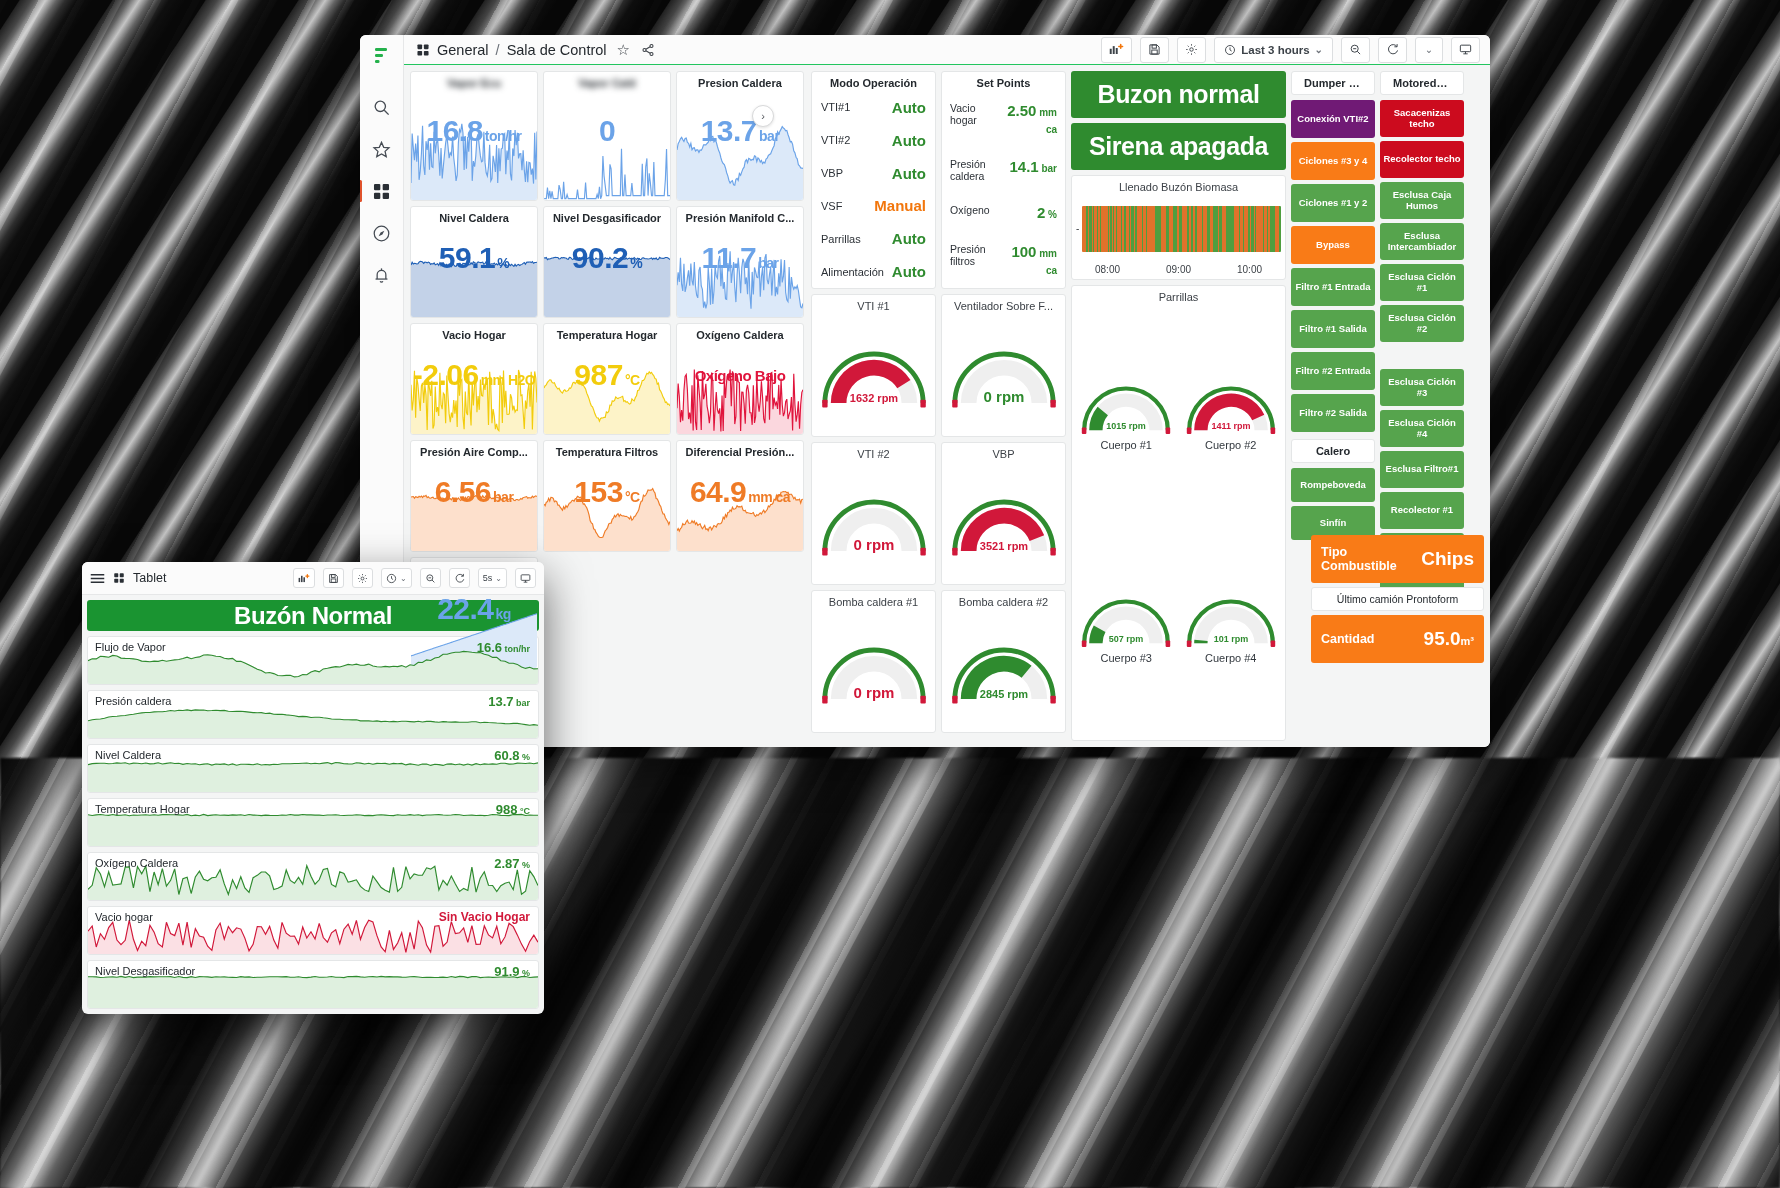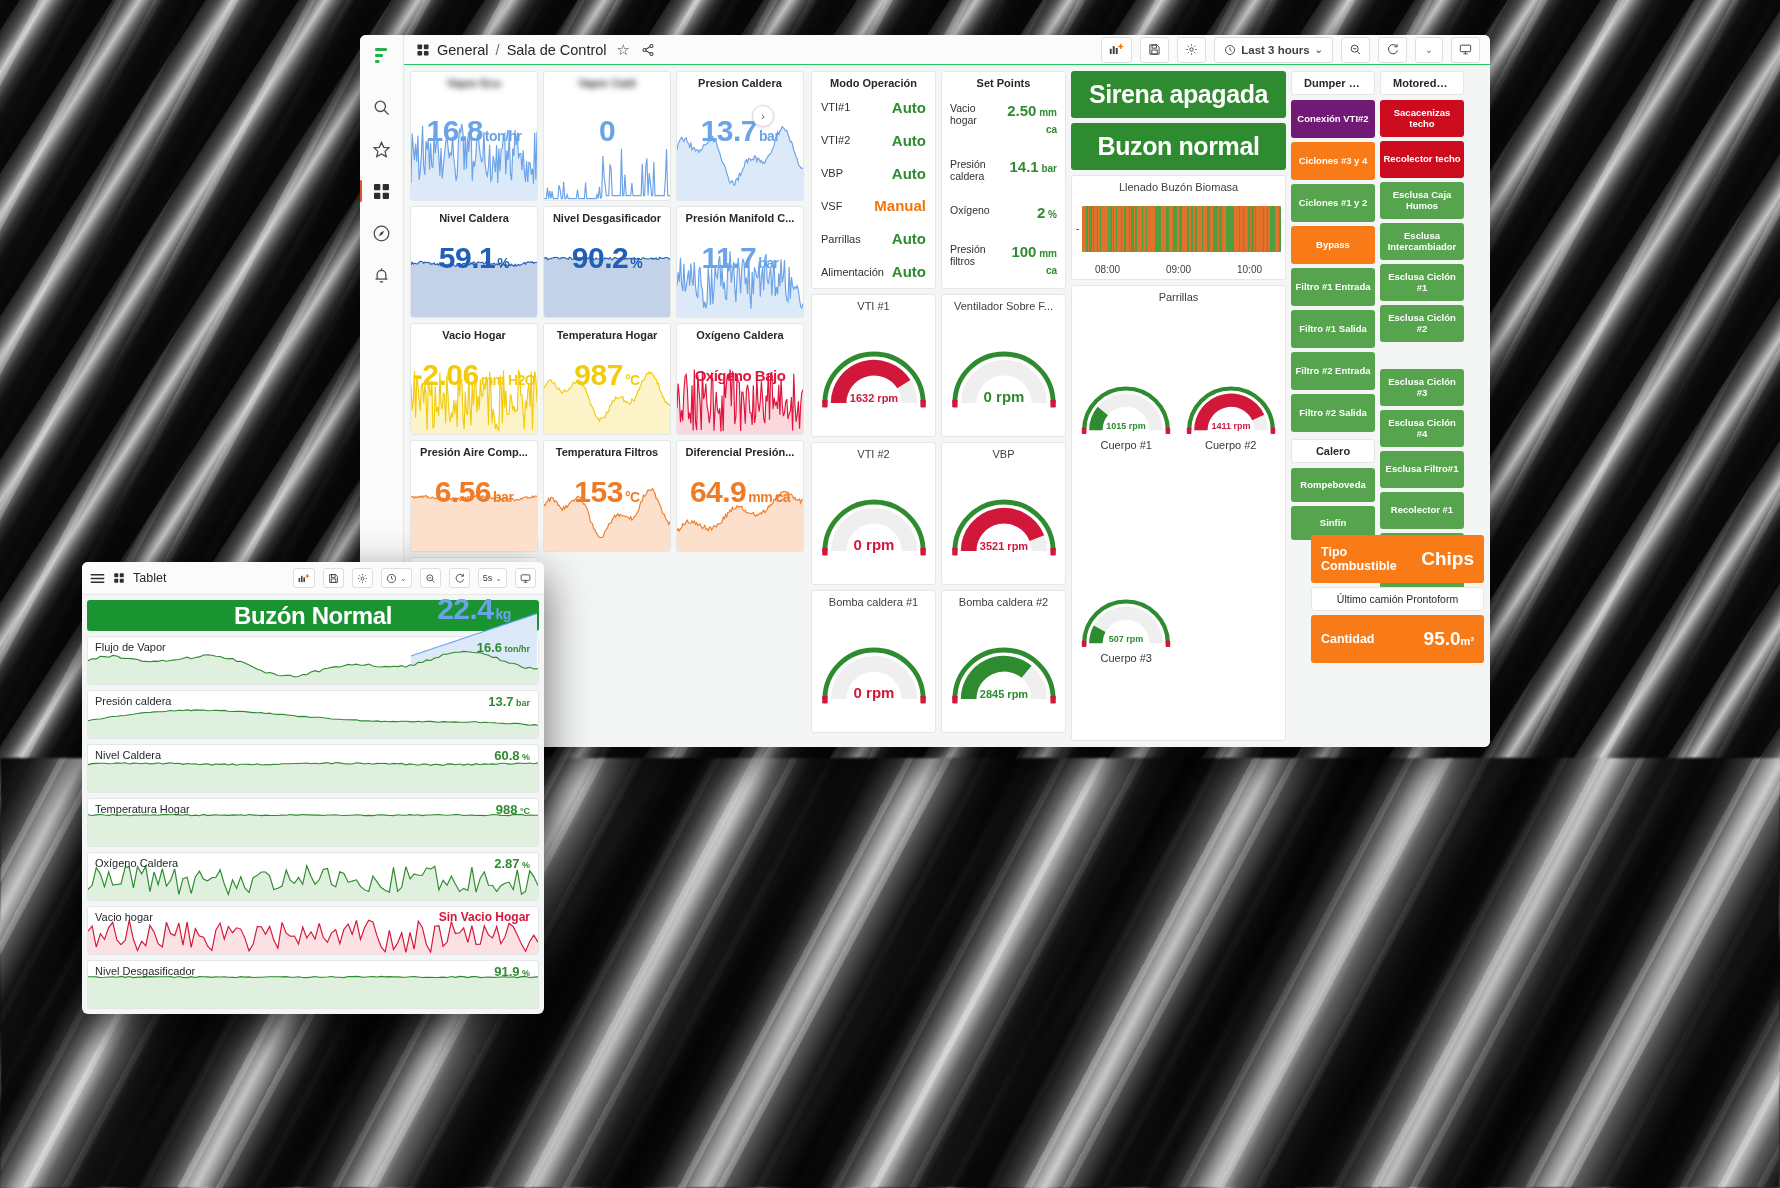--- a/index.html
+++ b/index.html
@@ -596,25 +596,25 @@
                   <rect x="2.2" y="63.8" width="5.4" height="7.6" fill="#d1183a" rx="1"></rect>
                   <rect x="100.4" y="63.8" width="5.4" height="7.6" fill="#d1183a" rx="1"></rect>
                   <text x="54" y="65.5" text-anchor="middle" font-family="Liberation Sans, sans-serif" font-size="11" font-weight="700" fill="#2f8b2f">2845 rpm</text>
                 </svg>
       </div>
             </div>
           </div>
       </div>
 
       <div class="col" style="width:215px;">
+        <div class="banner" id="banner0" style="height: 47px; font-size: 25px; background: rgb(47, 139, 47);">
+          <span>Buzon normal</span>
+        </div>
         <div class="banner" id="banner1" style="height: 47px; font-size: 25px; background: rgb(47, 139, 47);">
           <span>Sirena apagada</span>
-        </div>
-        <div class="banner" id="banner0" style="height: 47px; font-size: 25px; background: rgb(47, 139, 47);">
-          <span>Buzon normal</span>
         </div>
         <div class="panel" style="height:105px;">
           <div class="panel-title light">Llenado Buzón Biomasa</div>
           <div style="flex:1;display:flex;align-items:center;padding:0 4px;">
             <span style="font-size:10px;color:#3c4147;margin-right:3px;">-</span>
             <div id="timeline-strip" style="flex:1;height:46px;border-radius:1px;overflow:hidden;">
                 <div style="display:flex;width:100%;height:100%;">
                   <div style="flex:1;background:#e0722b;"></div>
                   <div style="flex:1;background:#e0722b;"></div>
                   <div style="flex:1;background:#e0722b;"></div>
@@ -802,20 +802,31 @@
               <div style="display: flex; flex-direction: column; align-items: center; justify-content: center;">
                 <svg width="92" height="62" viewBox="0 0 92 62">
                   <path d="M 4.14 53.32 A 41.86 41.86 0 0 1 87.86 53.32" fill="none" stroke="#2f8b2f" stroke-width="4.14" stroke-linecap="butt"></path>
                   <path d="M 15.87 53.32 A 30.130000000000003 30.130000000000003 0 0 1 76.13 53.32" fill="none" stroke="#efefef" stroke-width="13.340000000000003" stroke-linecap="butt"></path>
                   <path d="M 15.87 53.32 A 30.130000000000003 30.130000000000003 0 0 1 19.60 38.80" fill="none" stroke="#2f8b2f" stroke-width="13.340000000000003" stroke-linecap="butt"></path>
                   <rect x="1.8" y="50.6" width="4.6" height="6.4" fill="#d1183a" rx="1"></rect>
                   <rect x="85.6" y="50.6" width="4.6" height="6.4" fill="#d1183a" rx="1"></rect>
                   <text x="46" y="52.1" text-anchor="middle" font-family="Liberation Sans, sans-serif" font-size="9" font-weight="700" fill="#2f8b2f">507 rpm</text>
                 </svg>
                 <div class="sub-lbl">Cuerpo #3</div>
+              </div>
+              <div style="display: flex; flex-direction: column; align-items: center; justify-content: center;">
+                <svg width="92" height="62" viewBox="0 0 92 62">
+                  <path d="M 4.14 53.32 A 41.86 41.86 0 0 1 87.86 53.32" fill="none" stroke="#2f8b2f" stroke-width="4.14" stroke-linecap="butt"></path>
+                  <path d="M 15.87 53.32 A 30.130000000000003 30.130000000000003 0 0 1 76.13 53.32" fill="none" stroke="#efefef" stroke-width="13.340000000000003" stroke-linecap="butt"></path>
+                  <path d="M 15.87 53.32 A 30.130000000000003 30.130000000000003 0 0 1 16.00 50.48" fill="none" stroke="#2f8b2f" stroke-width="13.340000000000003" stroke-linecap="butt"></path>
+                  <rect x="1.8" y="50.6" width="4.6" height="6.4" fill="#d1183a" rx="1"></rect>
+                  <rect x="85.6" y="50.6" width="4.6" height="6.4" fill="#d1183a" rx="1"></rect>
+                  <text x="46" y="52.1" text-anchor="middle" font-family="Liberation Sans, sans-serif" font-size="9" font-weight="700" fill="#2f8b2f">101 rpm</text>
+                </svg>
+                <div class="sub-lbl">Cuerpo #4</div>
               </div>
             </div>
         </div>
       </div>
 
       <div class="col" style="width:84px;">
         <div class="hdr-panel">Dumper F...</div>
         <div class="btn-col" id="dumper-btns" style="flex:0 0 auto;">
             <div class="sbtn" style="background: #701a75; height: 38px;">Conexión VTI#2</div>
             <div class="sbtn" style="background: rgb(249, 123, 23); height: 38px;">Ciclones #3 y 4</div>

